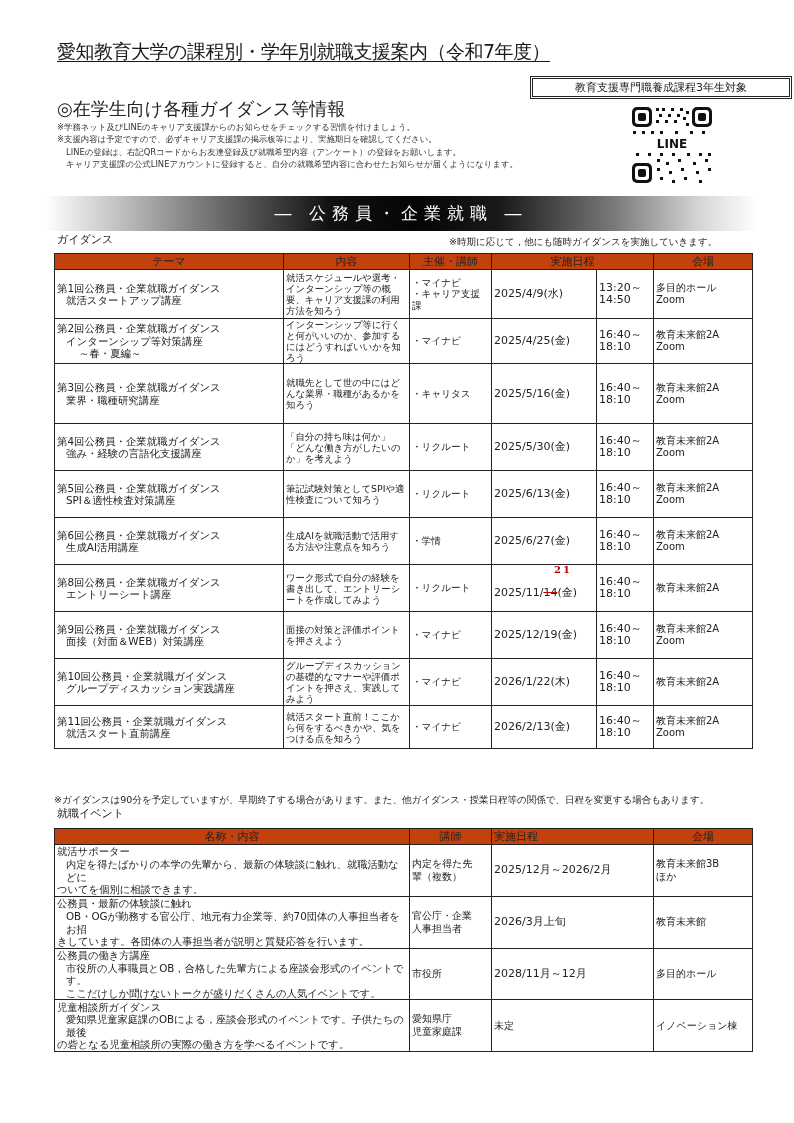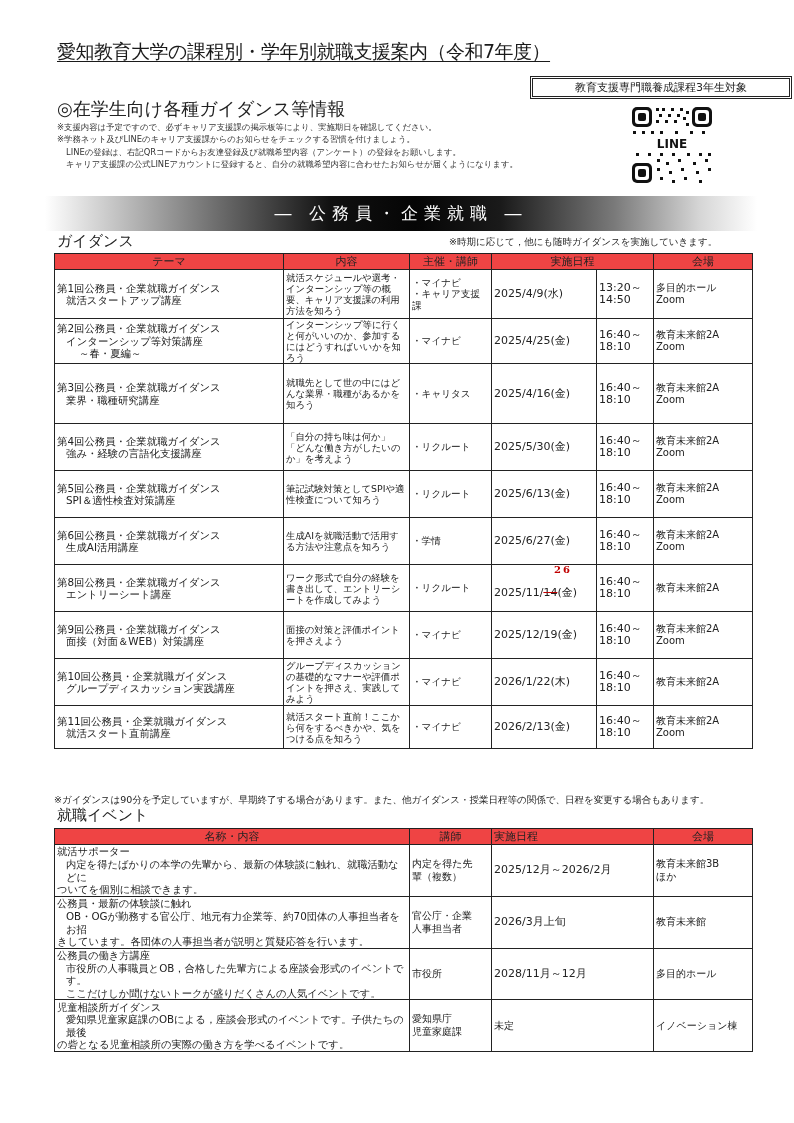--- a/index.html
+++ b/index.html
@@ -24,25 +24,25 @@
   .info-notes div.indent { padding-left: 9px; }
   .qr { left: 630px; top: 105px; width: 84px; height: 80px; }
   .banner {
     left: 45px; top: 196px; width: 712px; height: 35px;
     background: linear-gradient(to right, #ffffff 0%, #cfcfcf 8%, #6e6e6e 24%, #111 40%, #050505 52%, #1a1a1a 64%, #7a7a7a 80%, #d6d6d6 92%, #ffffff 100%);
   }
   .banner-text {
     position: absolute; left: 0; right: 0; top: 6px; text-align: center;
     color: #fff; font-size: 17px; letter-spacing: 6px; white-space: nowrap;
   }
-  .sub-heading { font-size: 15px; white-space: nowrap; }
+  .sub-heading { font-size: 11px; white-space: nowrap; }
   .sub-note { font-size: 9.5px; white-space: nowrap; }
   table { border-collapse: collapse; table-layout: fixed; position: absolute; }
   td, th { border: 1px solid #222; padding: 0 2px; vertical-align: middle; overflow: hidden; }
-  th { background: #ef4444; font-weight: normal; font-size: 11px; height: 15px; }
+  th { background: #c2410c; font-weight: normal; font-size: 11px; height: 15px; }
   .g-table { left: 54px; top: 253px; width: 698px; }
   .g-table td { font-size: 9.6px; line-height: 11.5px; color: #222; }
   .g-table td.theme { font-size: 10.4px; line-height: 12.5px; }
   .g-table td.content { font-size: 9.4px; line-height: 11px; padding: 0 2px; }
   .g-table td.date { font-size: 11px; text-align: left; position: relative; }
   .g-table td.time { font-size: 11px; line-height: 12px; }
   .g-table td.venue { font-size: 10px; line-height: 12px; }
   .ind1 { padding-left: 9px; display: block; }
   .ind2 { padding-left: 22px; display: block; }
   .strike { text-decoration: line-through; text-decoration-color: #c00000; }
@@ -59,22 +59,22 @@
   .e-table th.left { text-align: left; }
 </style>
 </head>
 <body>
 
 <div class="abs title">愛知教育大学の課程別・学年別就職支援案内（令和7年度）</div>
 <div class="abs target-box">教育支援専門職養成課程3年生対象</div>
 
 <div class="abs info-heading">◎在学生向け各種ガイダンス等情報</div>
 <div class="abs info-notes">
+  <div>※学務ネット及びLINEのキャリア支援課からのお知らせをチェックする習慣を付けましょう。</div>
   <div>※支援内容は予定ですので、必ずキャリア支援課の掲示板等により、実施期日を確認してください。</div>
-  <div>※学務ネット及びLINEのキャリア支援課からのお知らせをチェックする習慣を付けましょう。</div>
   <div class="indent">LINEの登録は、右記QRコードからお友達登録及び就職希望内容（アンケート）の登録をお願いします。</div>
   <div class="indent">キャリア支援課の公式LINEアカウントに登録すると、自分の就職希望内容に合わせたお知らせが届くようになります。</div>
 </div>
 
 <div class="abs qr">
   <svg width="84" height="80" viewBox="0 0 84 80" xmlns="http://www.w3.org/2000/svg">
     <rect x="0" y="0" width="84" height="80" fill="#fff"></rect>
     <g fill="#111">
       <rect x="2" y="2" width="20" height="20" rx="5"></rect>
       <rect x="62" y="2" width="20" height="20" rx="5"></rect>
@@ -190,21 +190,21 @@
       <td class="venue" style="white-space:pre-line">教育未来館2A
 Zoom</td>
     </tr>
     <tr style="height:60px">
       <td class="theme">
         <span>第3回公務員・企業就職ガイダンス</span>
         <span class="ind1">業界・職種研究講座</span>
       </td>
       <td class="content">就職先として世の中にはどんな業界・職種があるかを知ろう</td>
       <td style="white-space: pre-line;">・キャリタス</td>
-      <td class="date">2025/4/16(金)</td>
+      <td class="date">2025/5/16(金)</td>
       <td class="time" style="white-space:pre-line">16:40～
 18:10</td>
       <td class="venue" style="white-space:pre-line">教育未来館2A
 Zoom</td>
     </tr>
     <tr style="height:47px">
       <td class="theme">
         <span>第4回公務員・企業就職ガイダンス</span>
         <span class="ind1">強み・経験の言語化支援講座</span>
       </td>
@@ -243,21 +243,21 @@
 Zoom</td>
     </tr>
     <tr style="height:47px">
       <td class="theme">
         <span>第8回公務員・企業就職ガイダンス</span>
         <span class="ind1">エントリーシート講座</span>
       </td>
       <td class="content">ワーク形式で自分の経験を書き出して、エントリーシートを作成してみよう</td>
       <td style="white-space: pre-line;">・リクルート</td>
       <td class="date">
-        <span class="correction">26</span>
+        <span class="correction">21</span>
         <span style="display:inline-block; margin-top:9px;">
           <span>2025/11/</span><span class="strike">14</span><span>(金)</span>
         </span>
       </td>
       <td class="time" style="white-space:pre-line">16:40～
 18:10</td>
       <td class="venue" style="white-space:pre-line">教育未来館2A</td>
     </tr>
     <tr style="height:47px">
       <td class="theme">

